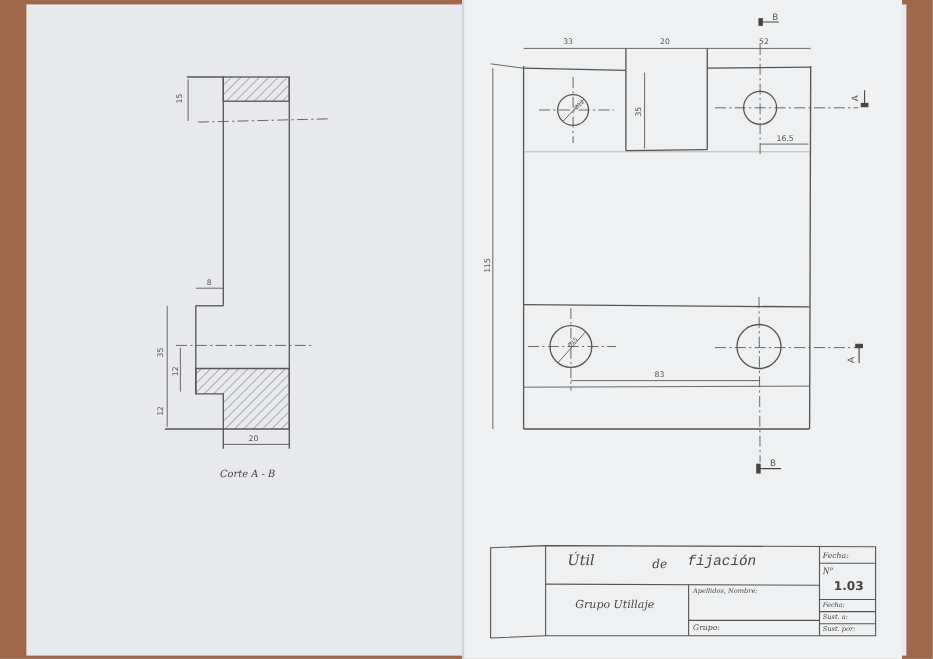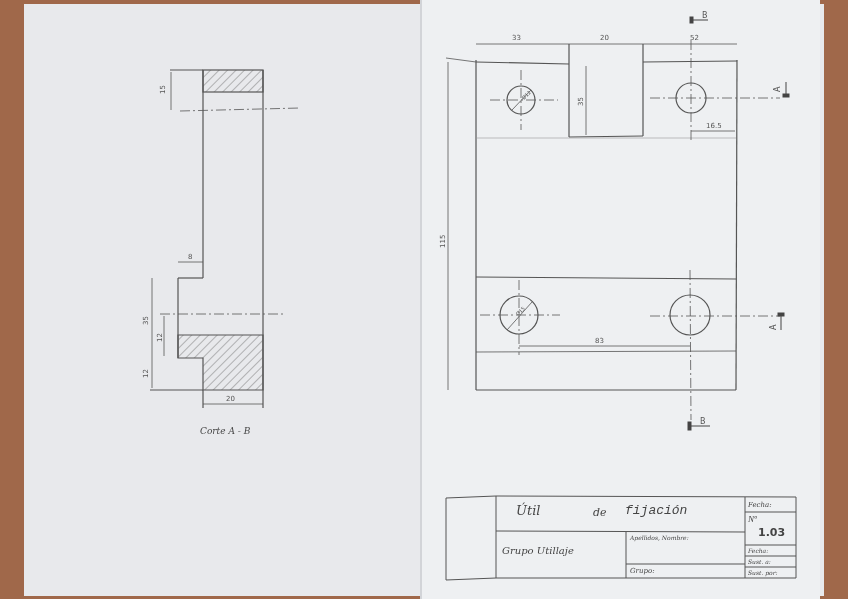--- a/index.html
+++ b/index.html
@@ -137,21 +137,21 @@
     <line x1="745" y1="512" x2="796" y2="512"></line>
     <line x1="745" y1="545" x2="796" y2="545"></line>
     <line x1="745" y1="556" x2="796" y2="556"></line>
     <line x1="745" y1="567" x2="796" y2="567"></line>
   </g>
 </svg>
 
 <div class="tb-text" style="left:516px;top:503px;font-size:13px;">Útil</div>
 <div class="tb-text" style="left:593px;top:506px;font-size:11px;">de</div>
 <div class="tb-text" style="left:625px;top:503px;font-size:13px;font-family:Liberation Mono, monospace;">fijación</div>
-<div class="tb-text" style="left:502px;top:545px;font-size:10px;">Grupo Utillaje</div>
+<div class="tb-text" style="left:523px;top:545px;font-size:10px;">Grupo Utillaje</div>
 <div class="tb-text" style="left:630px;top:534px;font-size:6px;">Apellidos, Nombre:</div>
 <div class="tb-text" style="left:630px;top:567px;font-size:7px;">Grupo:</div>
 <div class="tb-text" style="left:748px;top:501px;font-size:7px;">Fecha:</div>
 <div class="tb-text" style="left:748px;top:514px;font-size:9px;font-family:Liberation Serif, serif;">Nº</div>
 <div class="tb-text" style="left:758px;top:526px;font-size:11px;font-style:normal;font-family:'DejaVu Sans',sans-serif;font-weight:bold;">1.03</div>
 <div class="tb-text" style="left:748px;top:547px;font-size:6px;">Fecha:</div>
 <div class="tb-text" style="left:748px;top:558px;font-size:6px;">Sust. a:</div>
 <div class="tb-text" style="left:748px;top:569px;font-size:6px;">Sust. por:</div>
 
 </body></html>

